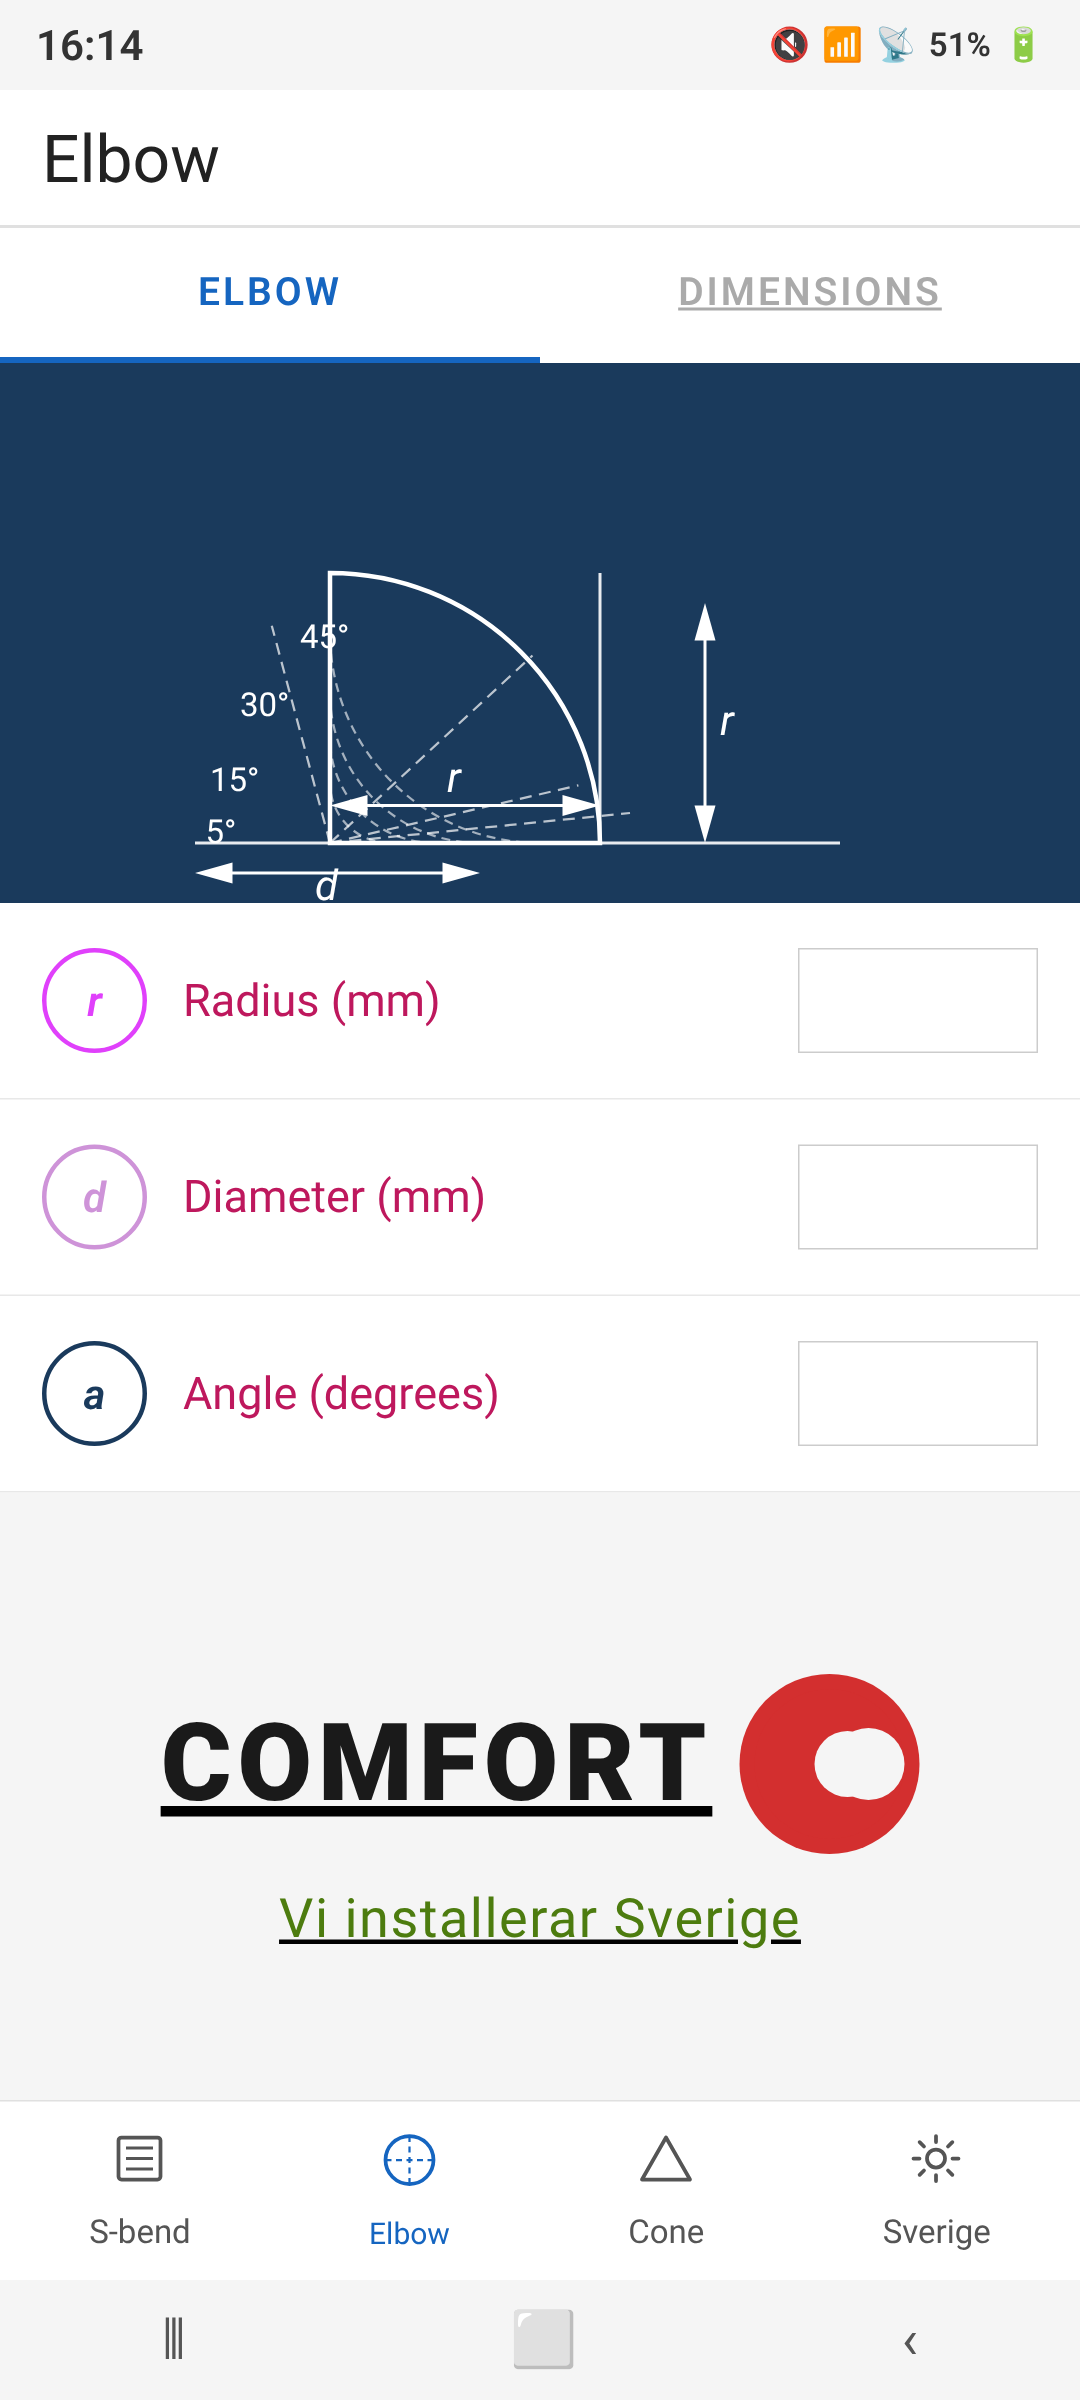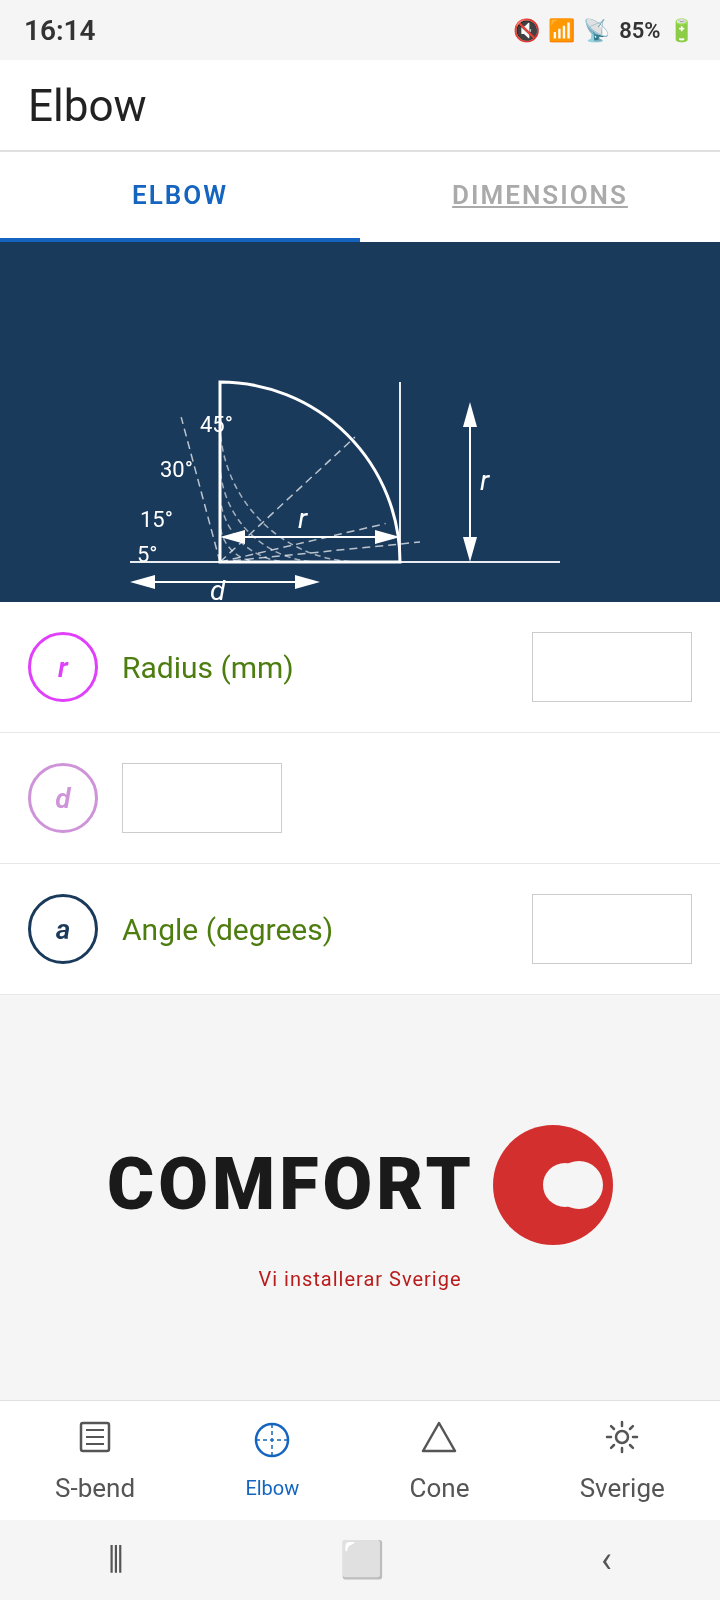--- a/index.html
+++ b/index.html
@@ -115,21 +115,21 @@
       margin-right: 24px;
       font-style: italic;
     }
     .icon-r { border-color: #e040fb; color: #e040fb; }
     .icon-d { border-color: #ce93d8; color: #ce93d8; }
     .icon-a { border-color: #1a3a5c; color: #1a3a5c; }
 
     .field-label {
       flex: 1;
       font-size: 30px;
-      color: #4d7c0f;
+      color: #be185d;
     }
     .field-input {
       width: 160px;
       height: 70px;
       border: 1.5px solid #ccc;
       background: #fff;
       font-size: 26px;
       padding: 0 12px;
       outline: none;
     }
@@ -171,22 +171,22 @@
       width: 48px;
       height: 48px;
       background: #f5f5f5;
       border-radius: 50%;
       position: absolute;
       right: 10px;
       top: 50%;
       transform: translateY(-50%);
     }
     .logo-tagline {
-      font-size: 20px;
-      color: #b91c1c;
+      font-size: 36px;
+      color: #4d7c0f;
       margin-top: 22px;
       letter-spacing: 1px;
     }
 
     
     .bottom-nav {
       width: 720px;
       height: 120px;
       background: #fff;
       border-top: 1px solid #e0e0e0;
@@ -195,21 +195,21 @@
       justify-content: space-around;
     }
     .nav-item {
       display: flex;
       flex-direction: column;
       align-items: center;
       gap: 8px;
       cursor: pointer;
     }
     .nav-item-label {
-      font-size: 26px;
+      font-size: 22px;
       color: #555;
     }
     .nav-item-label-active {
       font-size: 20px;
       color: #1565c0;
     }
     .nav-icon {
       font-size: 38px;
       color: #555;
     }
@@ -236,34 +236,35 @@
     
     .page-container {
       display: flex;
       flex-direction: column;
       min-height: 1600px;
     }
     .content-flex {
       flex: 1;
       display: flex;
       flex-direction: column;
+      text-decoration: underline;
     }
   </style>
 </head>
 <body>
 
 <div class="page-container">
 
   <div class="status-bar">
     <span class="status-time">16:14</span>
     <div class="status-icons">
       <span>🔇</span>
       <span>📶</span>
       <span>📡</span>
-      <span style="font-size:22px;font-weight:600;">85%</span>
+      <span style="font-size:22px;font-weight:600;">51%</span>
       <span>🔋</span>
     </div>
   </div>
 
   <div class="header">
     <div class="header-title">Elbow</div>
   </div>
   <div class="header-divider"></div>
 
   <div class="tabs">
@@ -322,20 +323,21 @@
   <div class="form-area">
 
     <div class="form-row">
       <div class="icon-circle icon-r">r</div>
       <span class="field-label">Radius (mm)</span>
       <input class="field-input" type="number" placeholder="" style="">
     </div>
 
     <div class="form-row">
       <div class="icon-circle icon-d">d</div>
+      <span class="field-label">Diameter (mm)</span>
       <input class="field-input" type="number" placeholder="" style="">
     </div>
 
     <div class="form-row">
       <div class="icon-circle icon-a">a</div>
       <span class="field-label">Angle (degrees)</span>
       <input class="field-input" type="number" placeholder="" style="">
     </div>
 
   </div>

